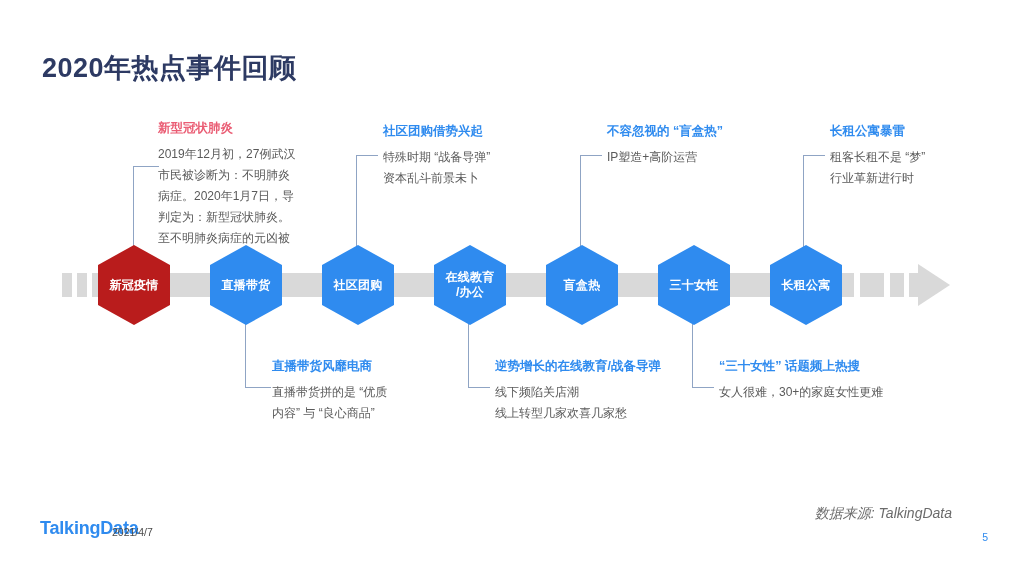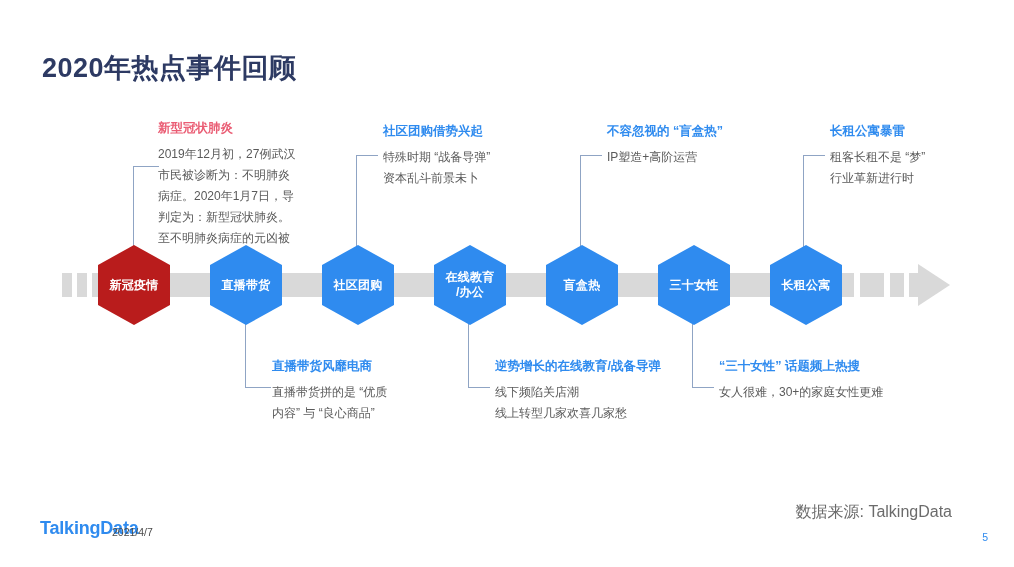--- a/index.html
+++ b/index.html
@@ -116,21 +116,22 @@
   }
   #footer-date {
     position: absolute;
     left: 112px; bottom: 29px;
     font-size: 10.5px;
     color: #4a4a4a;
   }
   #source-note {
     position: absolute;
     right: 62px; bottom: 44px;
-    font-size: 16px;
+    font-size: 14px;
+    font-style: italic;
     color: #6b6b6b;
   }
   #page-number {
     position: absolute;
     right: 26px; bottom: 24px;
     font-size: 10.5px;
     color: #2f8bef;
   }
 </style>
 </head>

